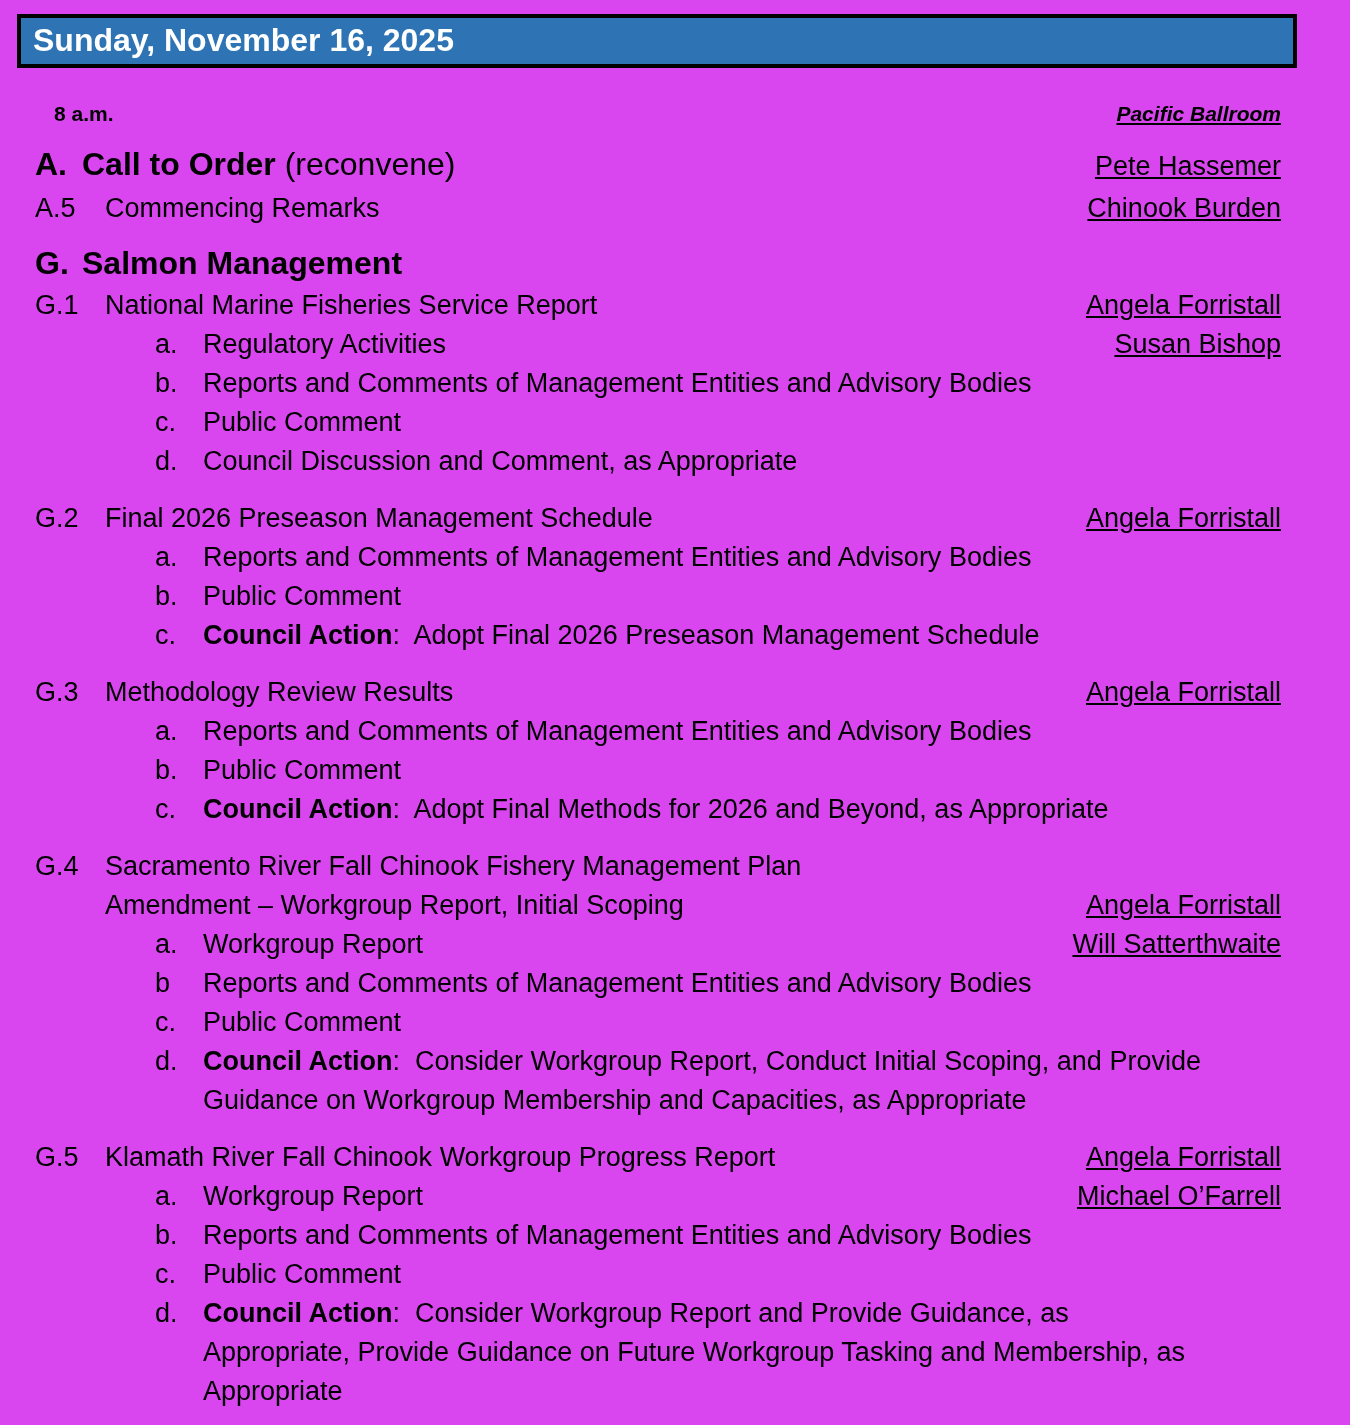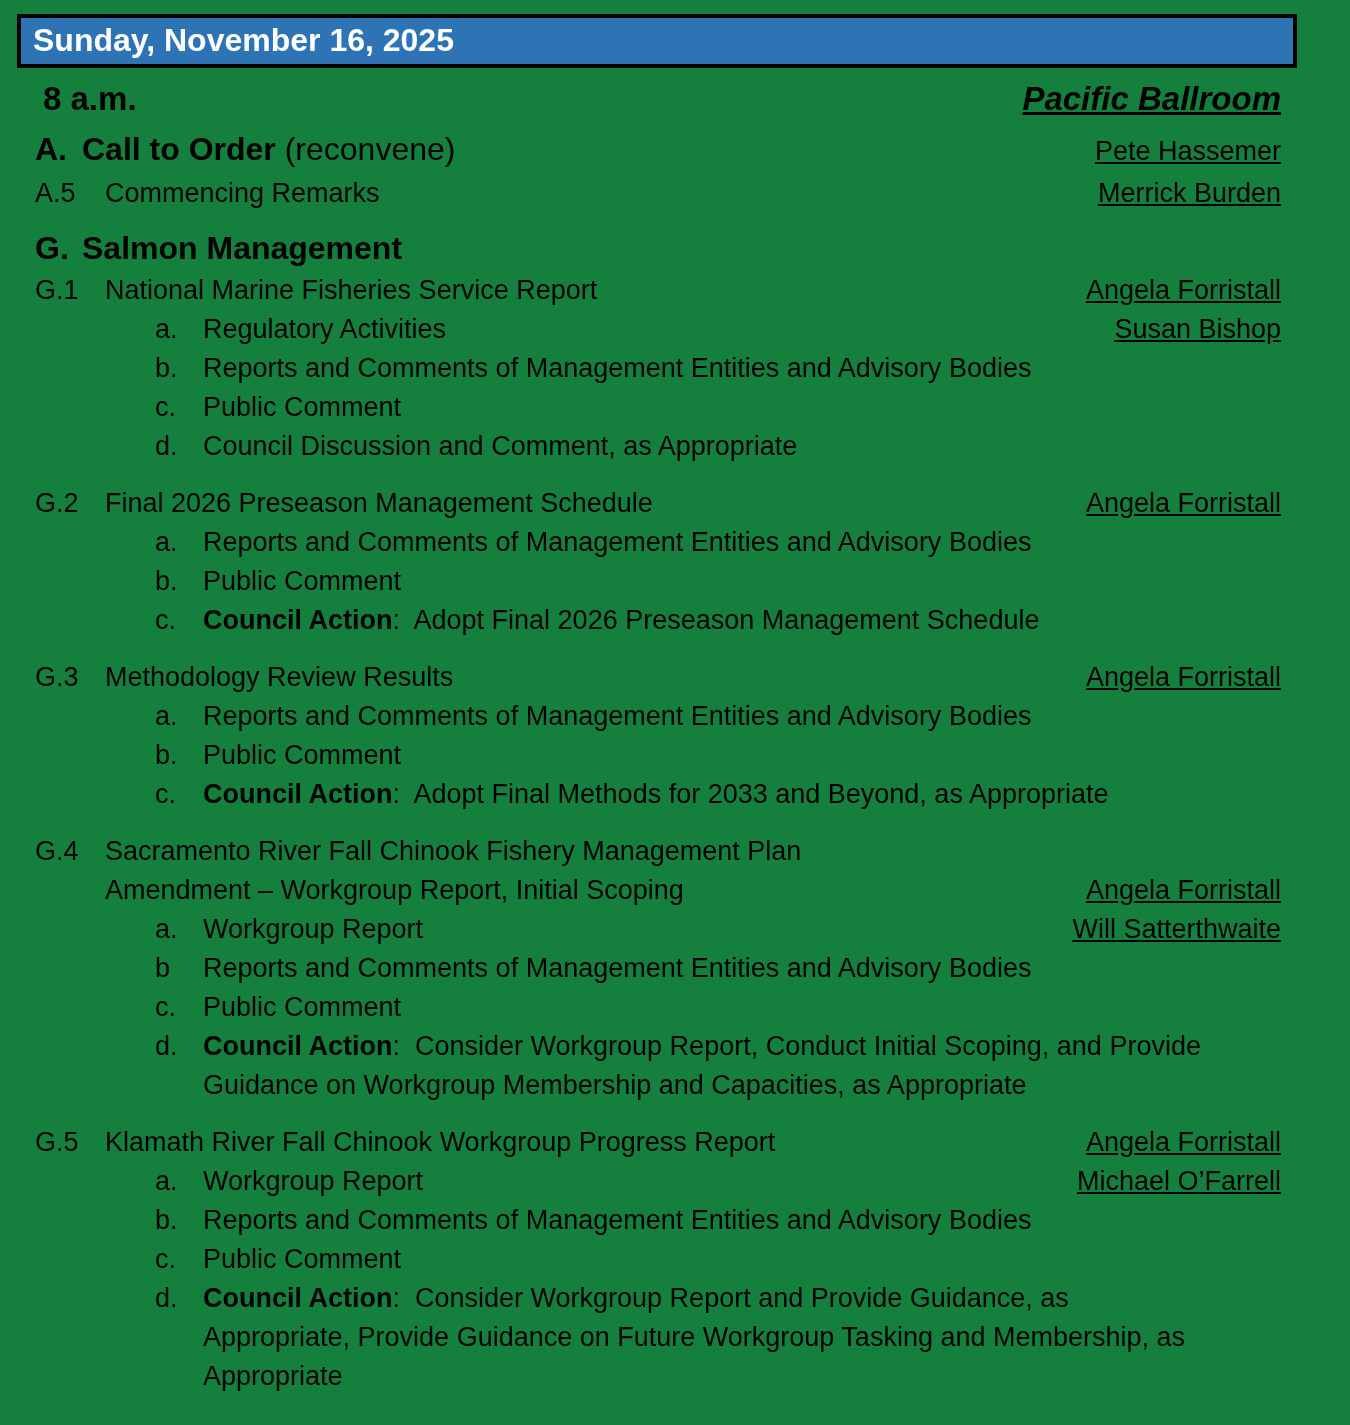--- a/index.html
+++ b/index.html
@@ -6,44 +6,44 @@
     margin: 0;
     padding: 0;
     background: #ffffff;
     font-family: "Liberation Sans", "DejaVu Sans", sans-serif;
     color: #000000;
   }
   .page {
     position: relative;
     width: 1350px;
     height: 1425px;
-    background: #15803d;
+    background: #d946ef;
     overflow: hidden;
   }
   .banner {
     box-sizing: border-box;
     margin: 14px 0 0 17px;
     width: 1280px;
     height: 54px;
     background: #2E74B5;
     border: 4px solid #000000;
     color: #ffffff;
     font-size: 32px;
     font-weight: bold;
     line-height: 44px;
     padding: 0 12px 2px 12px;
     white-space: pre;
   }
   .session-row {
     position: relative;
-    margin-top: 11px;
-    padding: 0 69px 0 43px;
+    margin-top: 26px;
+    padding: 0 69px 0 54px;
     height: 39px;
     line-height: 39px;
-    font-size: 33px;
+    font-size: 21px;
     font-weight: bold;
   }
   .session-location {
     position: absolute;
     left: 35px;
     right: 69px;
     top: 0;
     text-align: right;
     font-style: italic;
     text-decoration: underline;
@@ -95,21 +95,21 @@
   <div id="agenda">
       <div class="row heading heading-a">
         <span class="hnum">A.</span>
         <span class="htitle">Call to Order</span>
         <span class="hsuffix"> (reconvene)</span>
         <span class="presenter">Pete Hassemer</span>
       </div>
       <div class="row item-row">
         <span class="inum">A.5</span>
         <span class="itext">Commencing Remarks</span>
-        <span class="presenter">Merrick Burden</span>
+        <span class="presenter">Chinook Burden</span>
       </div>
       <div class="row heading heading-g">
         <span class="hnum">G.</span>
         <span class="htitle">Salmon Management</span>
       </div>
       <div class="row item-row">
         <span class="inum">G.1</span>
         <span class="itext">National Marine Fisheries Service Report</span>
         <span class="presenter">Angela Forristall</span>
       </div>
@@ -155,21 +155,21 @@
       <div class="row sub-row">
         <span class="slabel">a.</span>
         <span class="stext"><span>Reports and Comments of Management Entities and Advisory Bodies</span></span>
       </div>
       <div class="row sub-row">
         <span class="slabel">b.</span>
         <span class="stext"><span>Public Comment</span></span>
       </div>
       <div class="row sub-row">
         <span class="slabel">c.</span>
-        <span class="stext"><span class="lead">Council Action</span><span>:  Adopt Final Methods for 2033 and Beyond, as Appropriate</span></span>
+        <span class="stext"><span class="lead">Council Action</span><span>:  Adopt Final Methods for 2026 and Beyond, as Appropriate</span></span>
       </div>
       <div class="row item-row gap">
         <span class="inum">G.4</span>
         <span class="itext">Sacramento River Fall Chinook Fishery Management Plan</span>
       </div>
       <div class="row item-row">
         <span class="inum"></span>
         <span class="itext">Amendment – Workgroup Report, Initial Scoping</span>
         <span class="presenter">Angela Forristall</span>
       </div>

